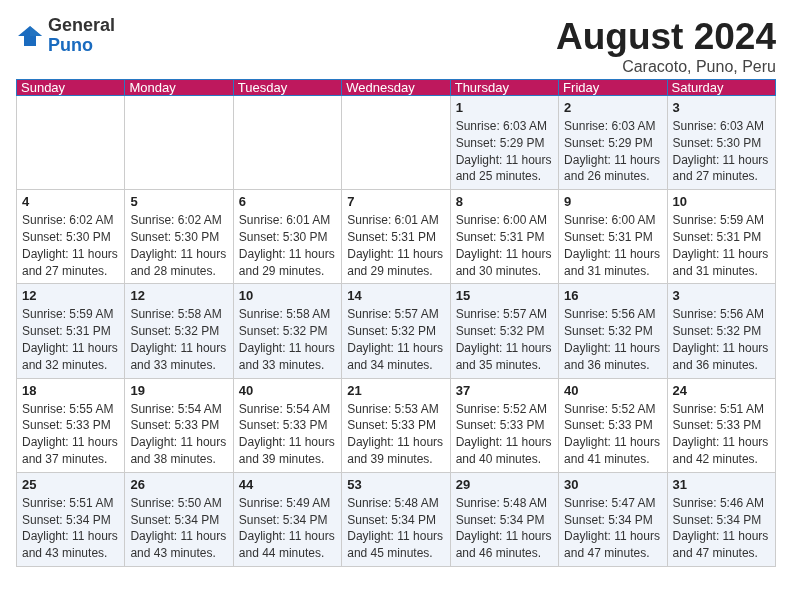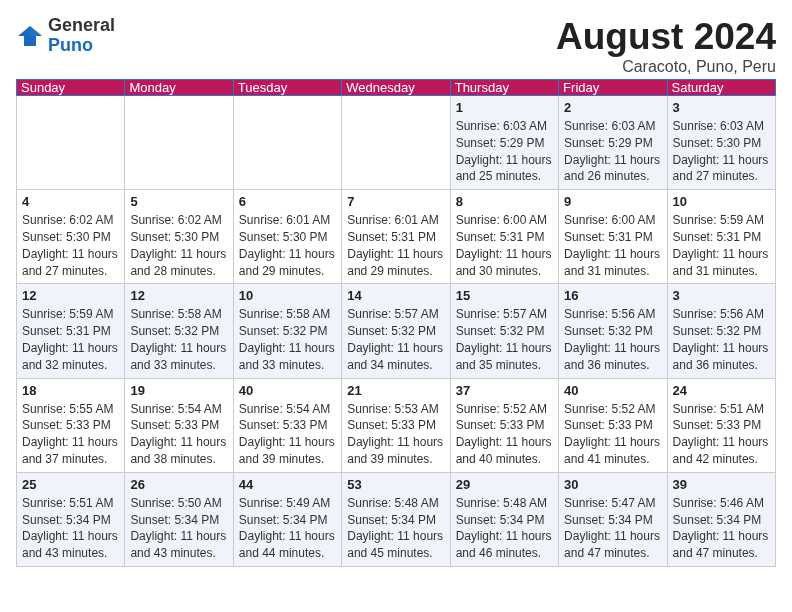--- a/index.html
+++ b/index.html
@@ -257,18 +257,18 @@
         </td>
         <td>
           <span class="day-number">29</span>
           <div class="day-info">Sunrise: 5:48 AM<br>Sunset: 5:34 PM<br>Daylight: 11 hours and 46 minutes.</div>
         </td>
         <td>
           <span class="day-number">30</span>
           <div class="day-info">Sunrise: 5:47 AM<br>Sunset: 5:34 PM<br>Daylight: 11 hours and 47 minutes.</div>
         </td>
         <td>
-          <span class="day-number">39</span>
+          <span class="day-number">31</span>
           <div class="day-info">Sunrise: 5:46 AM<br>Sunset: 5:34 PM<br>Daylight: 11 hours and 47 minutes.</div>
         </td>
       </tr>
     </tbody>
 </table>
 
 </body></html>

